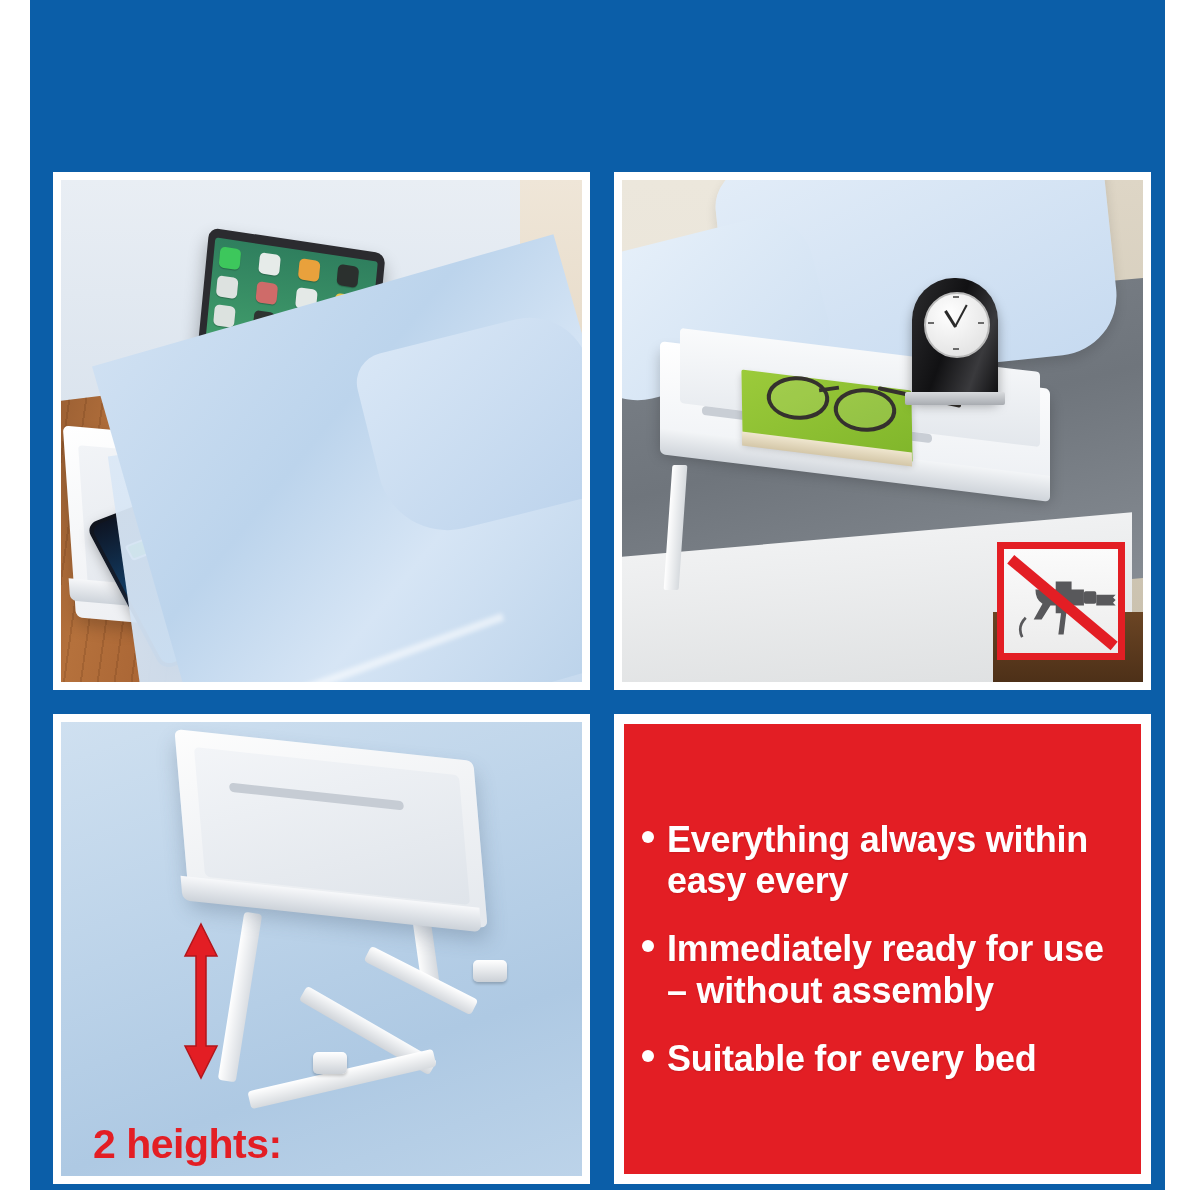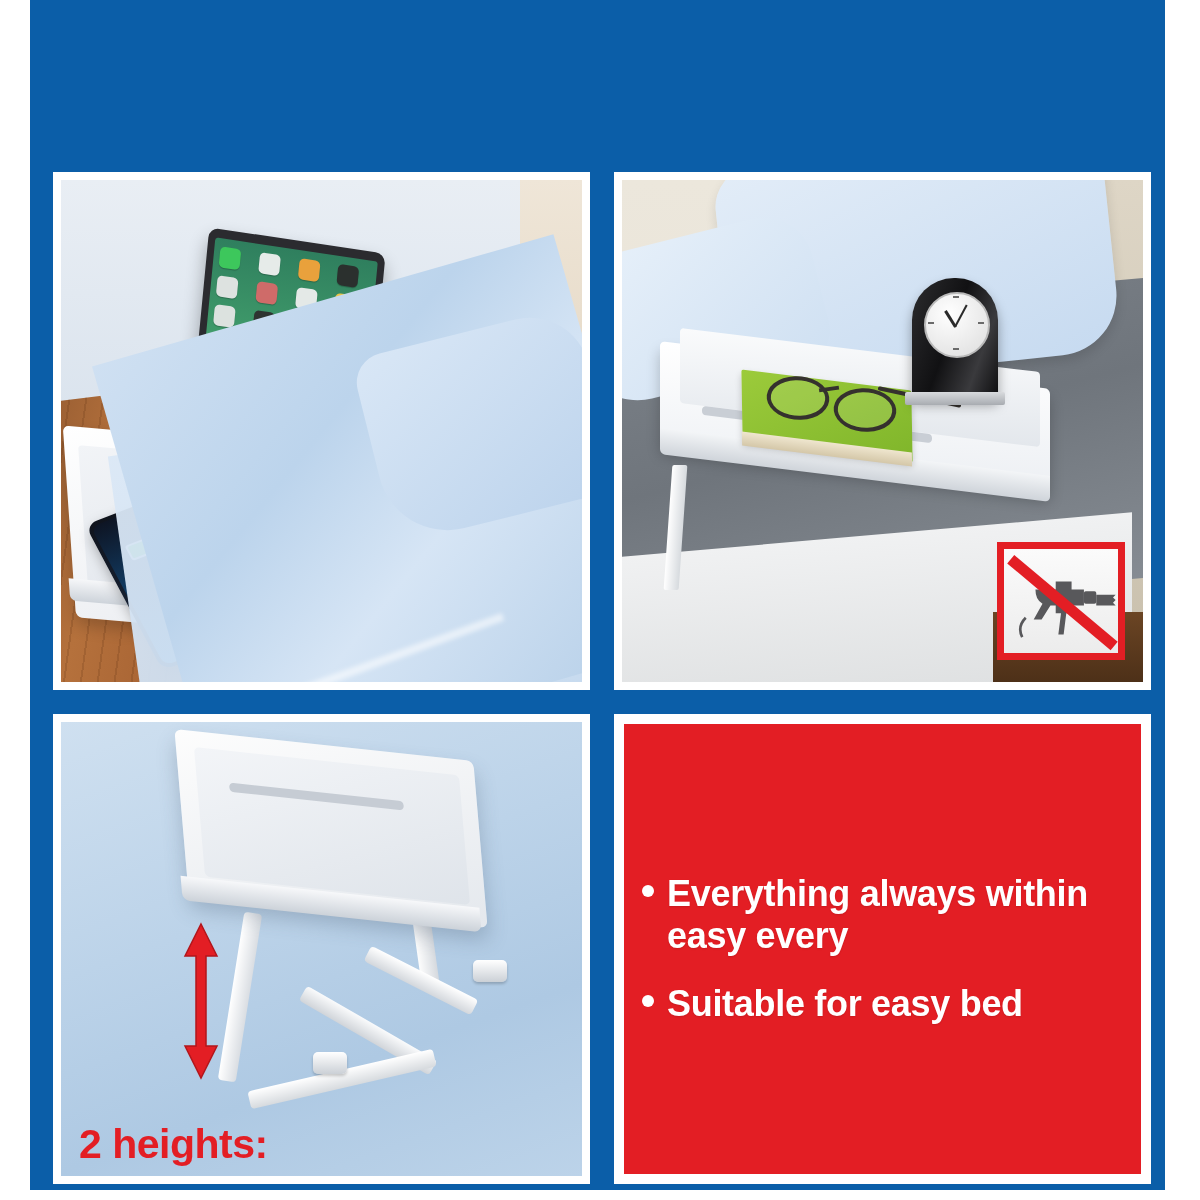--- a/index.html
+++ b/index.html
@@ -172,21 +172,21 @@
      background:linear-gradient(180deg,#ffffff,#d3d7dc);transform:rotate(27deg);}
   .bl-armE{position:absolute;left:232px;top:300px;width:150px;height:17px;border-radius:4px;
      background:linear-gradient(180deg,#fafbfc,#d0d4d9);transform:rotate(30deg);}
   .bl-hinge1{position:absolute;left:252px;top:330px;width:34px;height:22px;border-radius:5px;
      background:linear-gradient(180deg,#ffffff,#cbd0d6);box-shadow:0 2px 3px rgba(0,0,0,.2);}
   .bl-hinge2{position:absolute;left:412px;top:238px;width:34px;height:22px;border-radius:5px;
      background:linear-gradient(180deg,#ffffff,#cbd0d6);box-shadow:0 2px 3px rgba(0,0,0,.2);}
   
   .bl-arrow{position:absolute;left:120px;top:200px;width:40px;height:158px;}
   .bl-arrow svg{width:100%;height:100%;display:block;}
-  .bl-caption{position:absolute;left:18px;bottom:10px;color:#E31E24;font-weight:bold;
+  .bl-caption{position:absolute;left:32px;bottom:10px;color:#E31E24;font-weight:bold;
      font-size:41px;line-height:1.02;letter-spacing:-0.5px;}
 
   
   .br-red{position:relative;width:100%;height:100%;background:#E31E24;
      display:flex;flex-direction:column;justify-content:center;padding:0 26px 0 18px;box-sizing:border-box;}
   .bullet{display:flex;align-items:flex-start;color:#ffffff;font-weight:bold;
      font-size:36px;line-height:1.16;margin:13px 0;letter-spacing:-0.3px;
      text-shadow:0 1px 2px rgba(0,0,0,.12);}
   .bullet .dot{flex:0 0 auto;margin:12px 13px 0 0;width:12px;height:12px;border-radius:50%;background:#ffffff;}
 </style>
@@ -341,18 +341,22 @@
   </div>
 
   <div class="panel p-br">
     <div class="br-red">
       <div class="bullet">
         <span class="dot"></span>
         <span>Everything always within easy every</span>
       </div>
       <div class="bullet">
         <span class="dot"></span>
-        <span>Suitable for easy bed</span>
+        <span>Immediately ready for use – without assembly</span>
+      </div>
+      <div class="bullet">
+        <span class="dot"></span>
+        <span>Suitable for every bed</span>
       </div>
     </div>
   </div>
 
 </div>
 
 </body></html>

